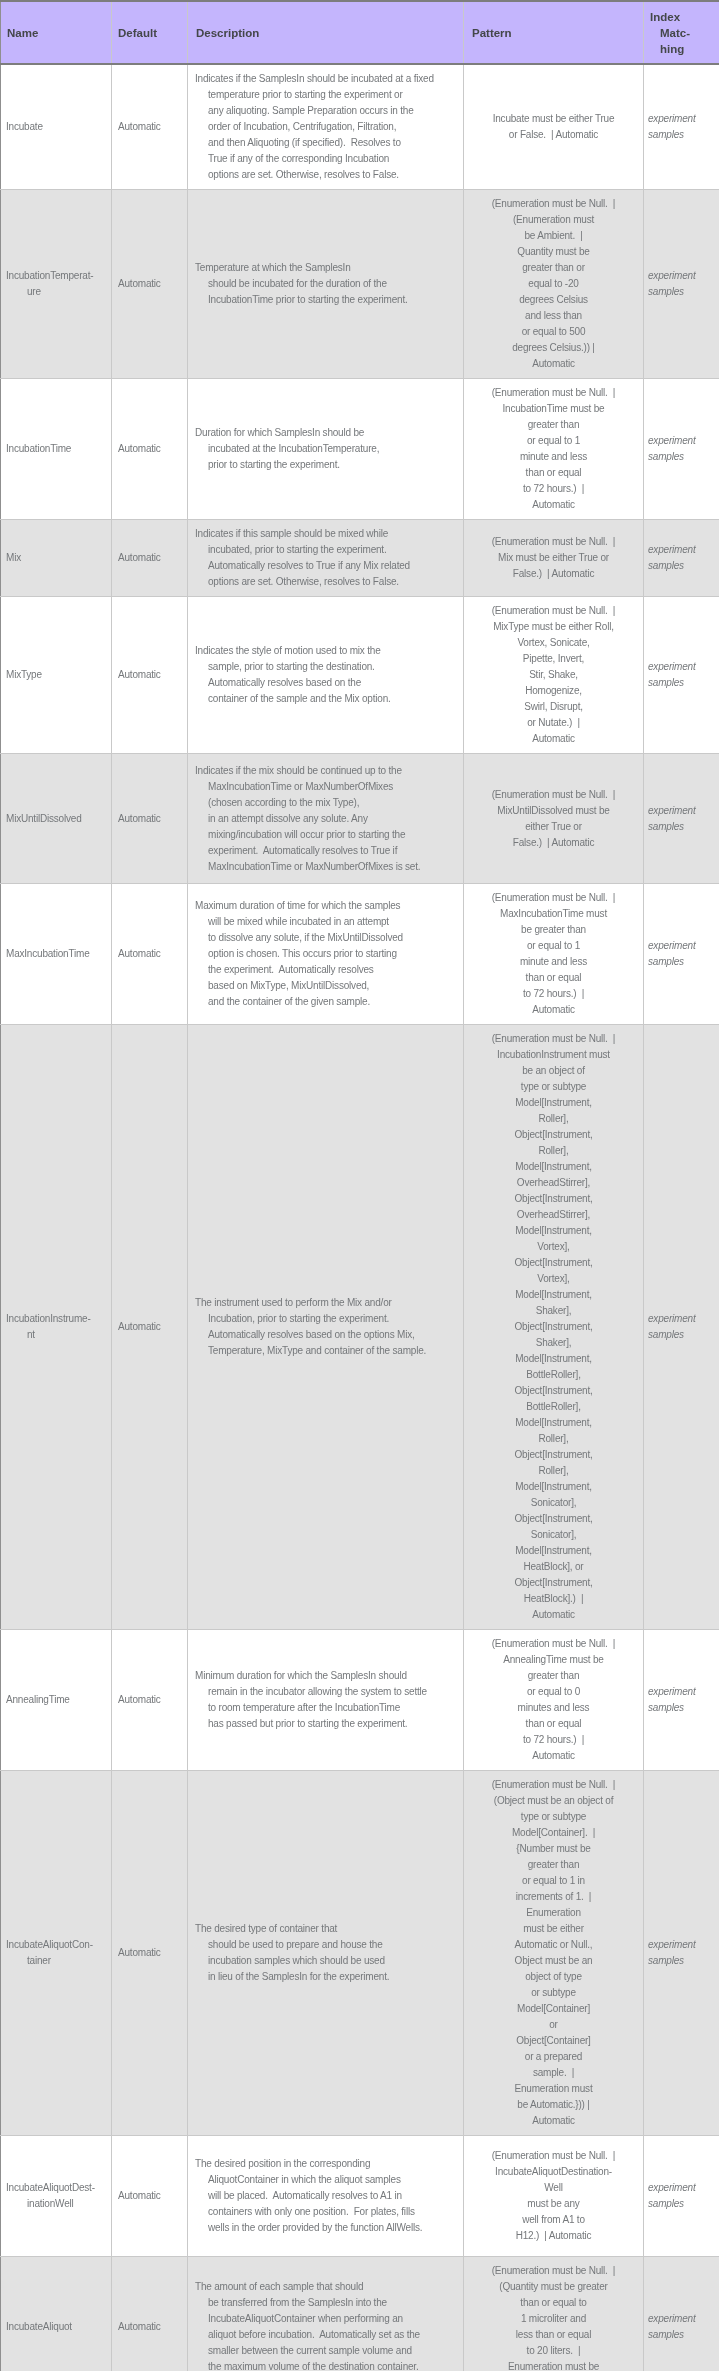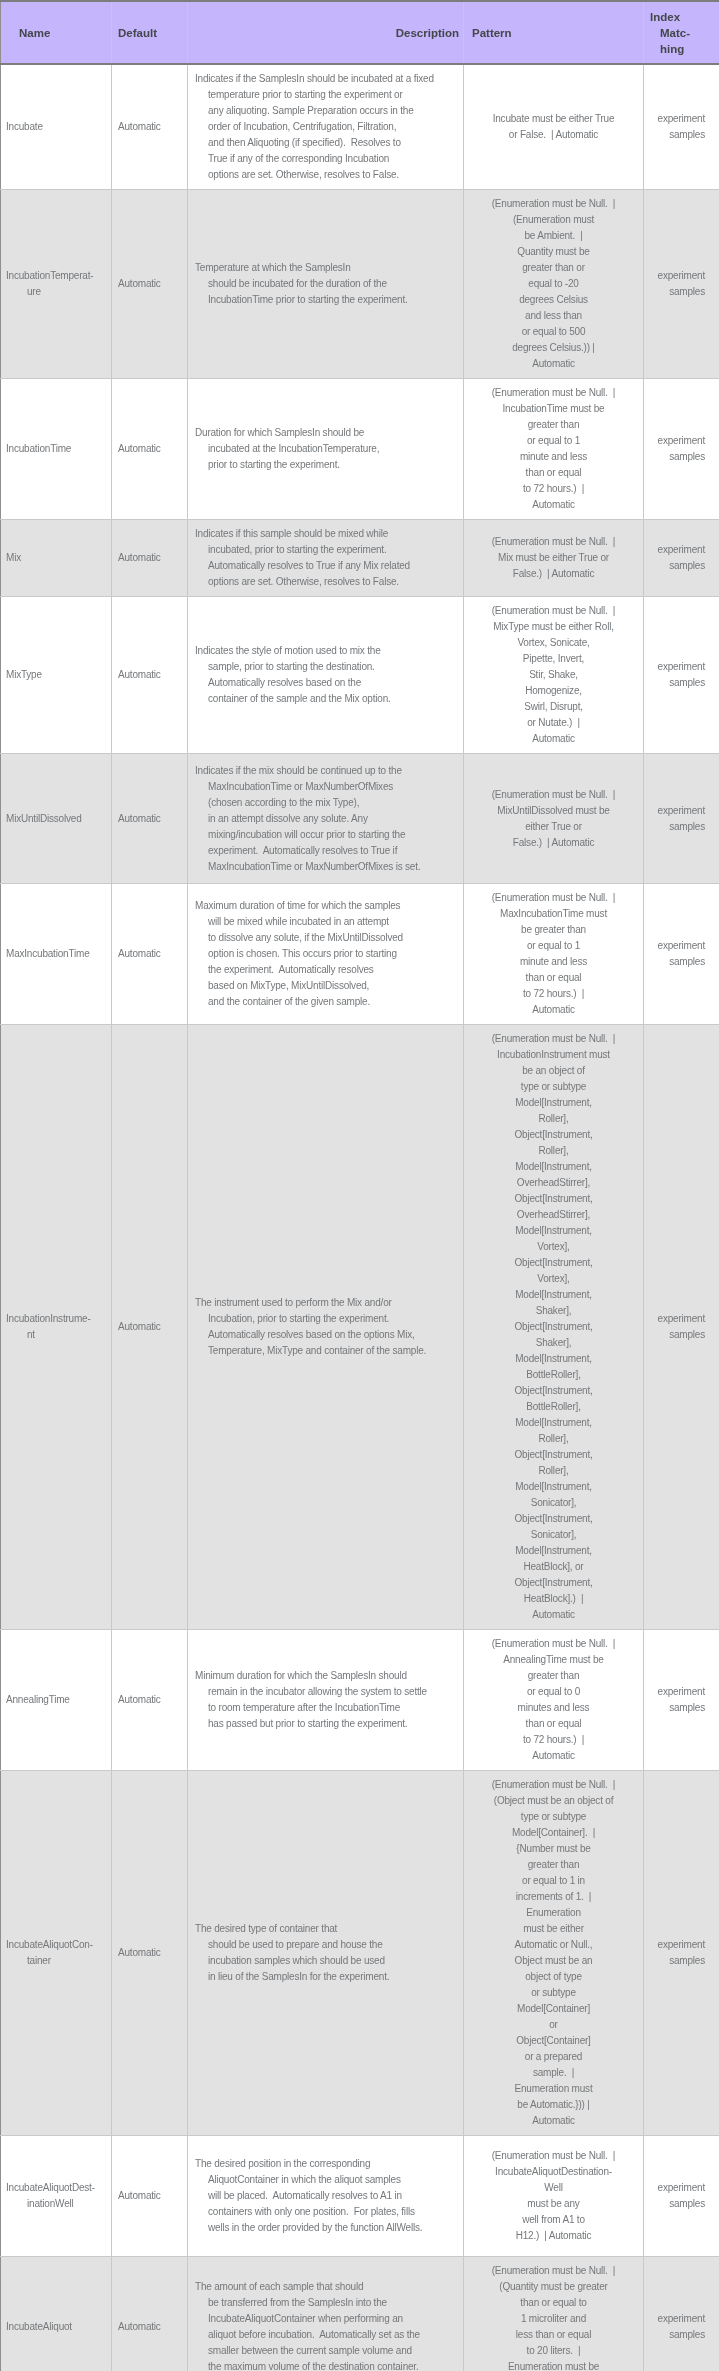--- a/index.html
+++ b/index.html
@@ -36,32 +36,32 @@
     background:#c4b5fd;
     color:#44474a;
     font-weight:bold;
     font-size:11.5px;
     letter-spacing:0;
     text-align:left;
     border-top:none;
     border-bottom:2px solid #7d7d7d;
     height:49px;
   }
-  th.h-name{padding-left:18px;}
+  th.h-name{padding-left:6px;}
   th.h-default{padding-left:6px;}
-  th.h-desc{padding-left:8px;text-align:right;}
+  th.h-desc{padding-left:8px;}
   th.h-pattern{padding-left:8px;}
   th.h-index{padding-left:16px;text-indent:-10px;padding-right:4px;}
   tbody tr:nth-child(even) td{background:#e2e2e2;}
   tbody tr:nth-child(odd) td{background:#ffffff;}
   td.c-name{padding-left:26px;text-indent:-21px;}
   td.c-default{padding-left:6px;}
   td.c-desc{padding-left:20px;text-indent:-13px;padding-right:20px;}
   td.c-pattern{text-align:center;padding-left:8px;padding-right:8px;}
-  td.c-index{text-align:right;padding-left:4px;padding-right:14px;}
+  td.c-index{text-align:left;padding-left:4px;padding-right:14px;font-style:italic;}
   tr.r1{height:124px;} tr.r2{height:187px;} tr.r3{height:141px;}
   tr.r4{height:76px;}  tr.r5{height:155px;} tr.r6{height:130px;}
   tr.r7{height:136px;} tr.r8{height:601px;} tr.r9{height:141px;}
   tr.r10{height:364px;} tr.r11{height:121px;} tr.r12{height:132px;}
 </style>
 </head>
 <body>
 
 <table class="doc-table">
   <colgroup>

